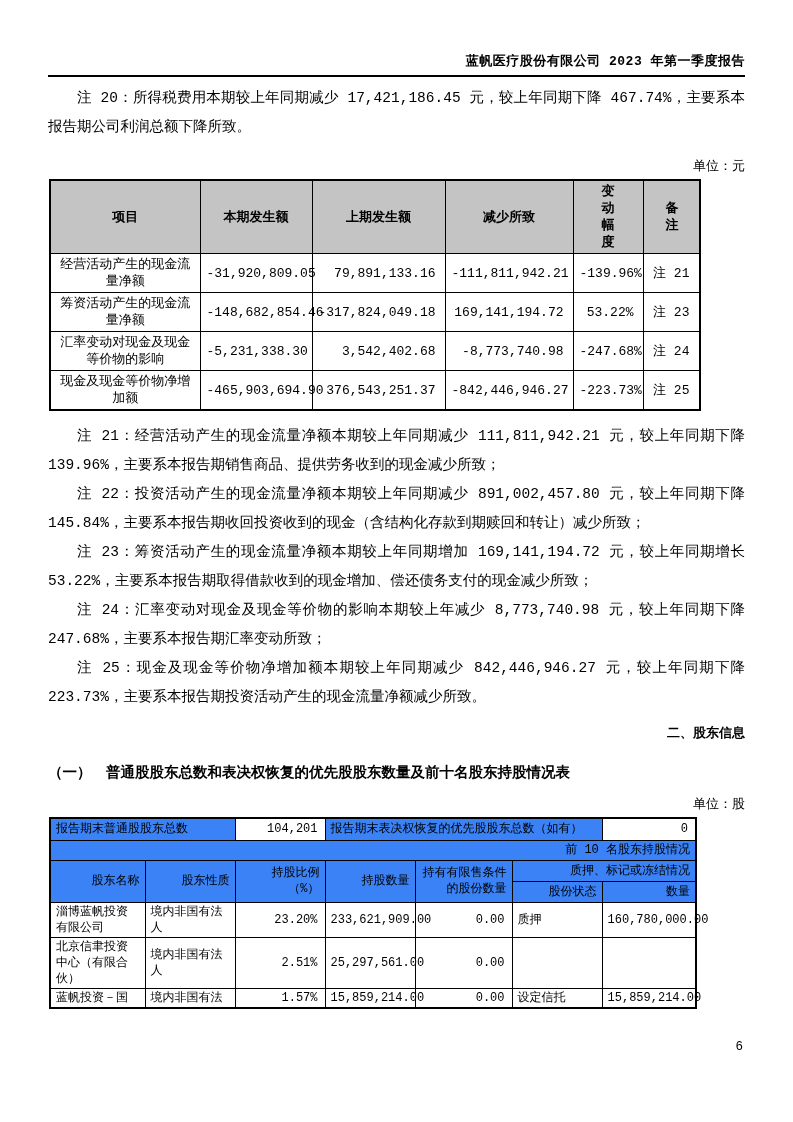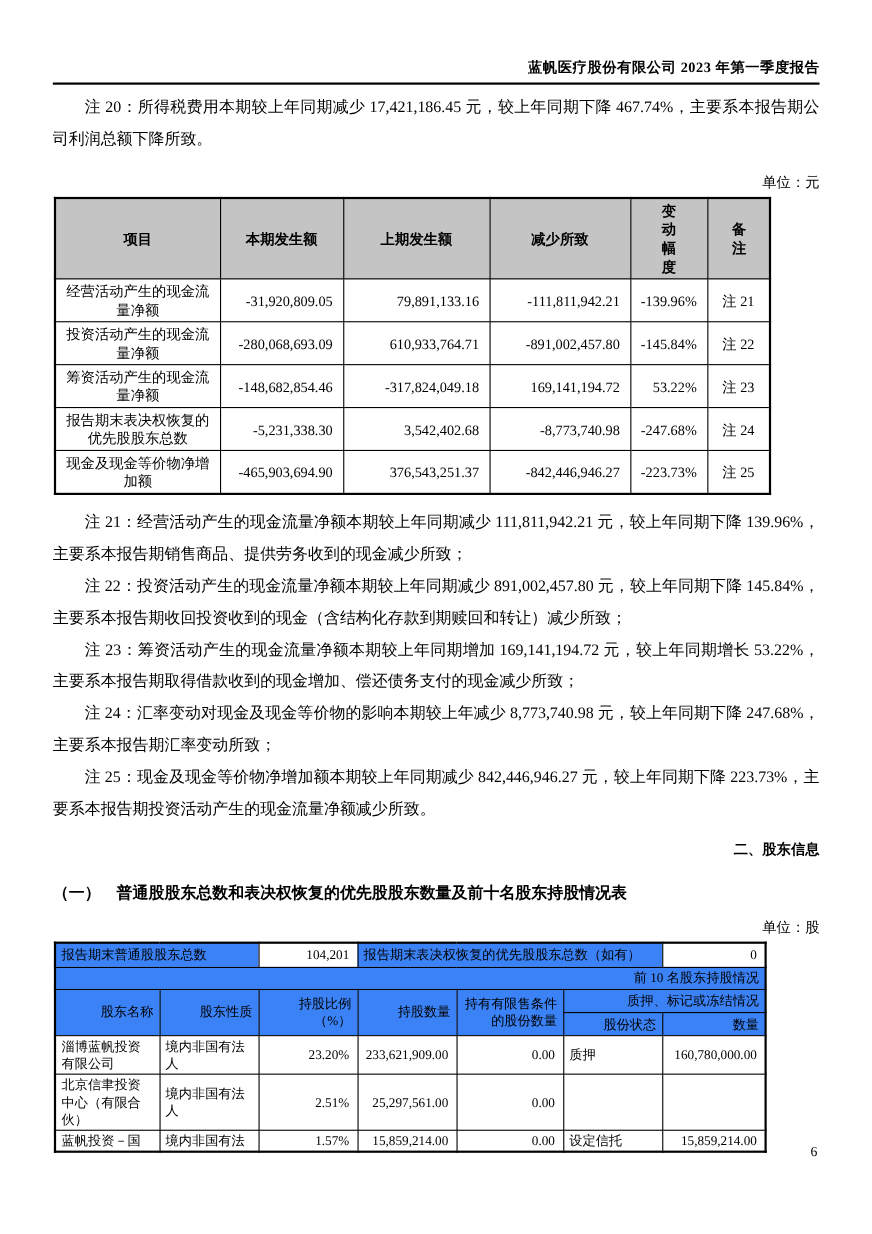--- a/index.html
+++ b/index.html
@@ -4,21 +4,21 @@
 <style>
   * { margin: 0; padding: 0; box-sizing: border-box; }
   html, body { background: #e8e8e8; }
   .page {
     position: relative;
     width: 793px;
     height: 1122px;
     margin: 0 auto;
     background: #ffffff;
     color: #000;
-    font-family: Liberation Serif, serif;
+    font-family: Liberation Mono, monospace;
     overflow: hidden;
   }
   .content { padding: 0 48px; }
 
   
   .doc-header {
     padding-top: 52px;
     text-align: right;
     font-size: 13px;
     font-weight: bold;
@@ -148,37 +148,29 @@
       </tr>
       <tr>
         <td class="item">经营活动产生的现金流量净额</td>
         <td class="num">-31,920,809.05</td>
         <td class="num">79,891,133.16</td>
         <td class="num">-111,811,942.21</td>
         <td class="num">-139.96%</td>
         <td class="ref">注 21</td>
       </tr>
       <tr>
-        <td class="item">投资活动产生的现金流量净额</td>
-        <td class="num">-280,068,693.09</td>
-        <td class="num">610,933,764.71</td>
-        <td class="num">-891,002,457.80</td>
-        <td class="num">-145.84%</td>
-        <td class="ref">注 22</td>
-      </tr>
-      <tr>
         <td class="item">筹资活动产生的现金流量净额</td>
         <td class="num">-148,682,854.46</td>
         <td class="num">-317,824,049.18</td>
         <td class="num">169,141,194.72</td>
         <td class="num">53.22%</td>
         <td class="ref">注 23</td>
       </tr>
       <tr>
-        <td class="item">报告期末表决权恢复的优先股股东总数</td>
+        <td class="item">汇率变动对现金及现金等价物的影响</td>
         <td class="num">-5,231,338.30</td>
         <td class="num">3,542,402.68</td>
         <td class="num">-8,773,740.98</td>
         <td class="num">-247.68%</td>
         <td class="ref">注 24</td>
       </tr>
       <tr>
         <td class="item">现金及现金等价物净增加额</td>
         <td class="num">-465,903,694.90</td>
         <td class="num">376,543,251.37</td>

